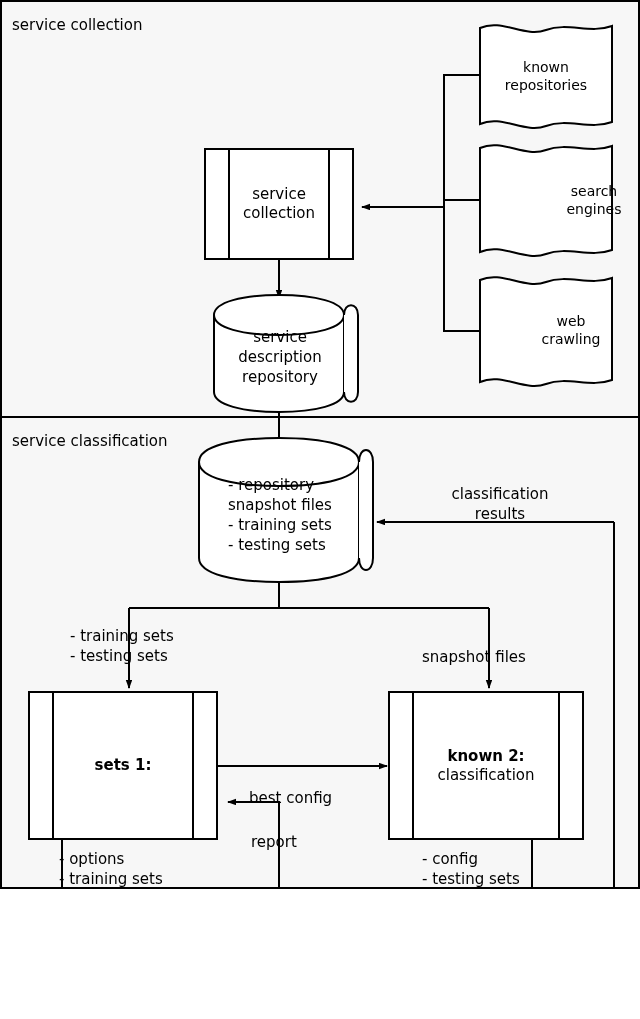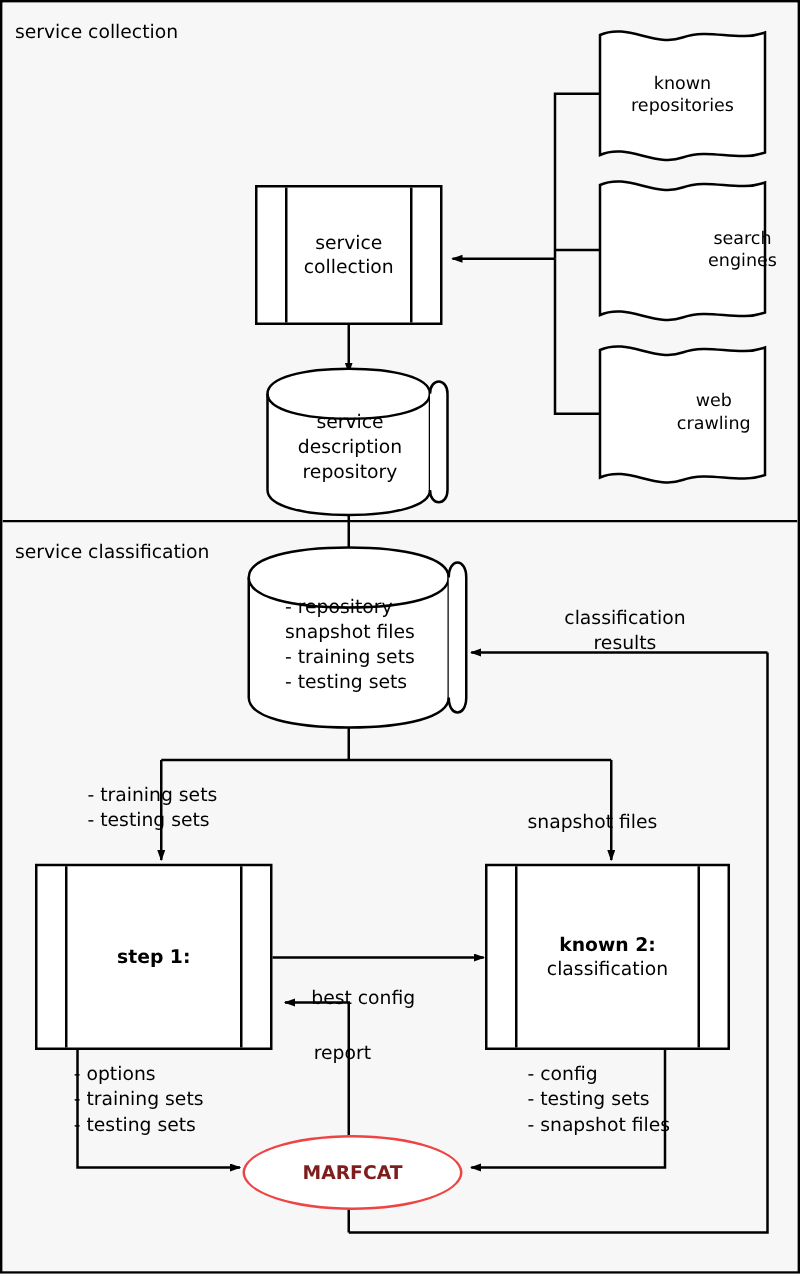--- a/index.html
+++ b/index.html
@@ -6,21 +6,21 @@
     margin: 0;
     padding: 0;
     background: #ffffff;
   }
   body {
     font-family: "DejaVu Sans", sans-serif;
   }
   #root {
     position: relative;
     width: 640px;
-    height: 1019px;
+    height: 889px;
     background: #f7f7f7;
     box-sizing: border-box;
     border: 2px solid #000;
     overflow: hidden;
   }
   .panel {
     position: absolute;
     left: 0;
     width: 636px;
     box-sizing: border-box;
@@ -235,21 +235,21 @@
 
   <div class="edge-label center" style="left:432px; top:482px; width:132px;">classification
 results</div>
 
   <div class="edge-label" style="left:68px; top:624px; width:150px;">- training sets
 - testing sets</div>
 
   <div class="edge-label" style="left:420px; top:645px; width:160px;">snapshot files</div>
 
   <div class="node proc" id="step1-box" style="left:26px; top:689px; width:190px; height:149px; flex-direction:column;">
-    <span class="txt bold">step 1:</span>
+    <span class="txt bold">sets 1:</span>
   </div>
 
   <div class="node proc" id="step2-box" style="left:386px; top:689px; width:196px; height:149px; flex-direction:column;">
     <span class="txt bold">known 2:</span>
     <span class="txt" style="white-space: pre-line;">classification</span>
   </div>
 
   <div class="edge-label" style="left:247px; top:786px; width:120px;">best config</div>
 
   <div class="edge-label" style="left:249px; top:830px; width:80px;">report</div>

